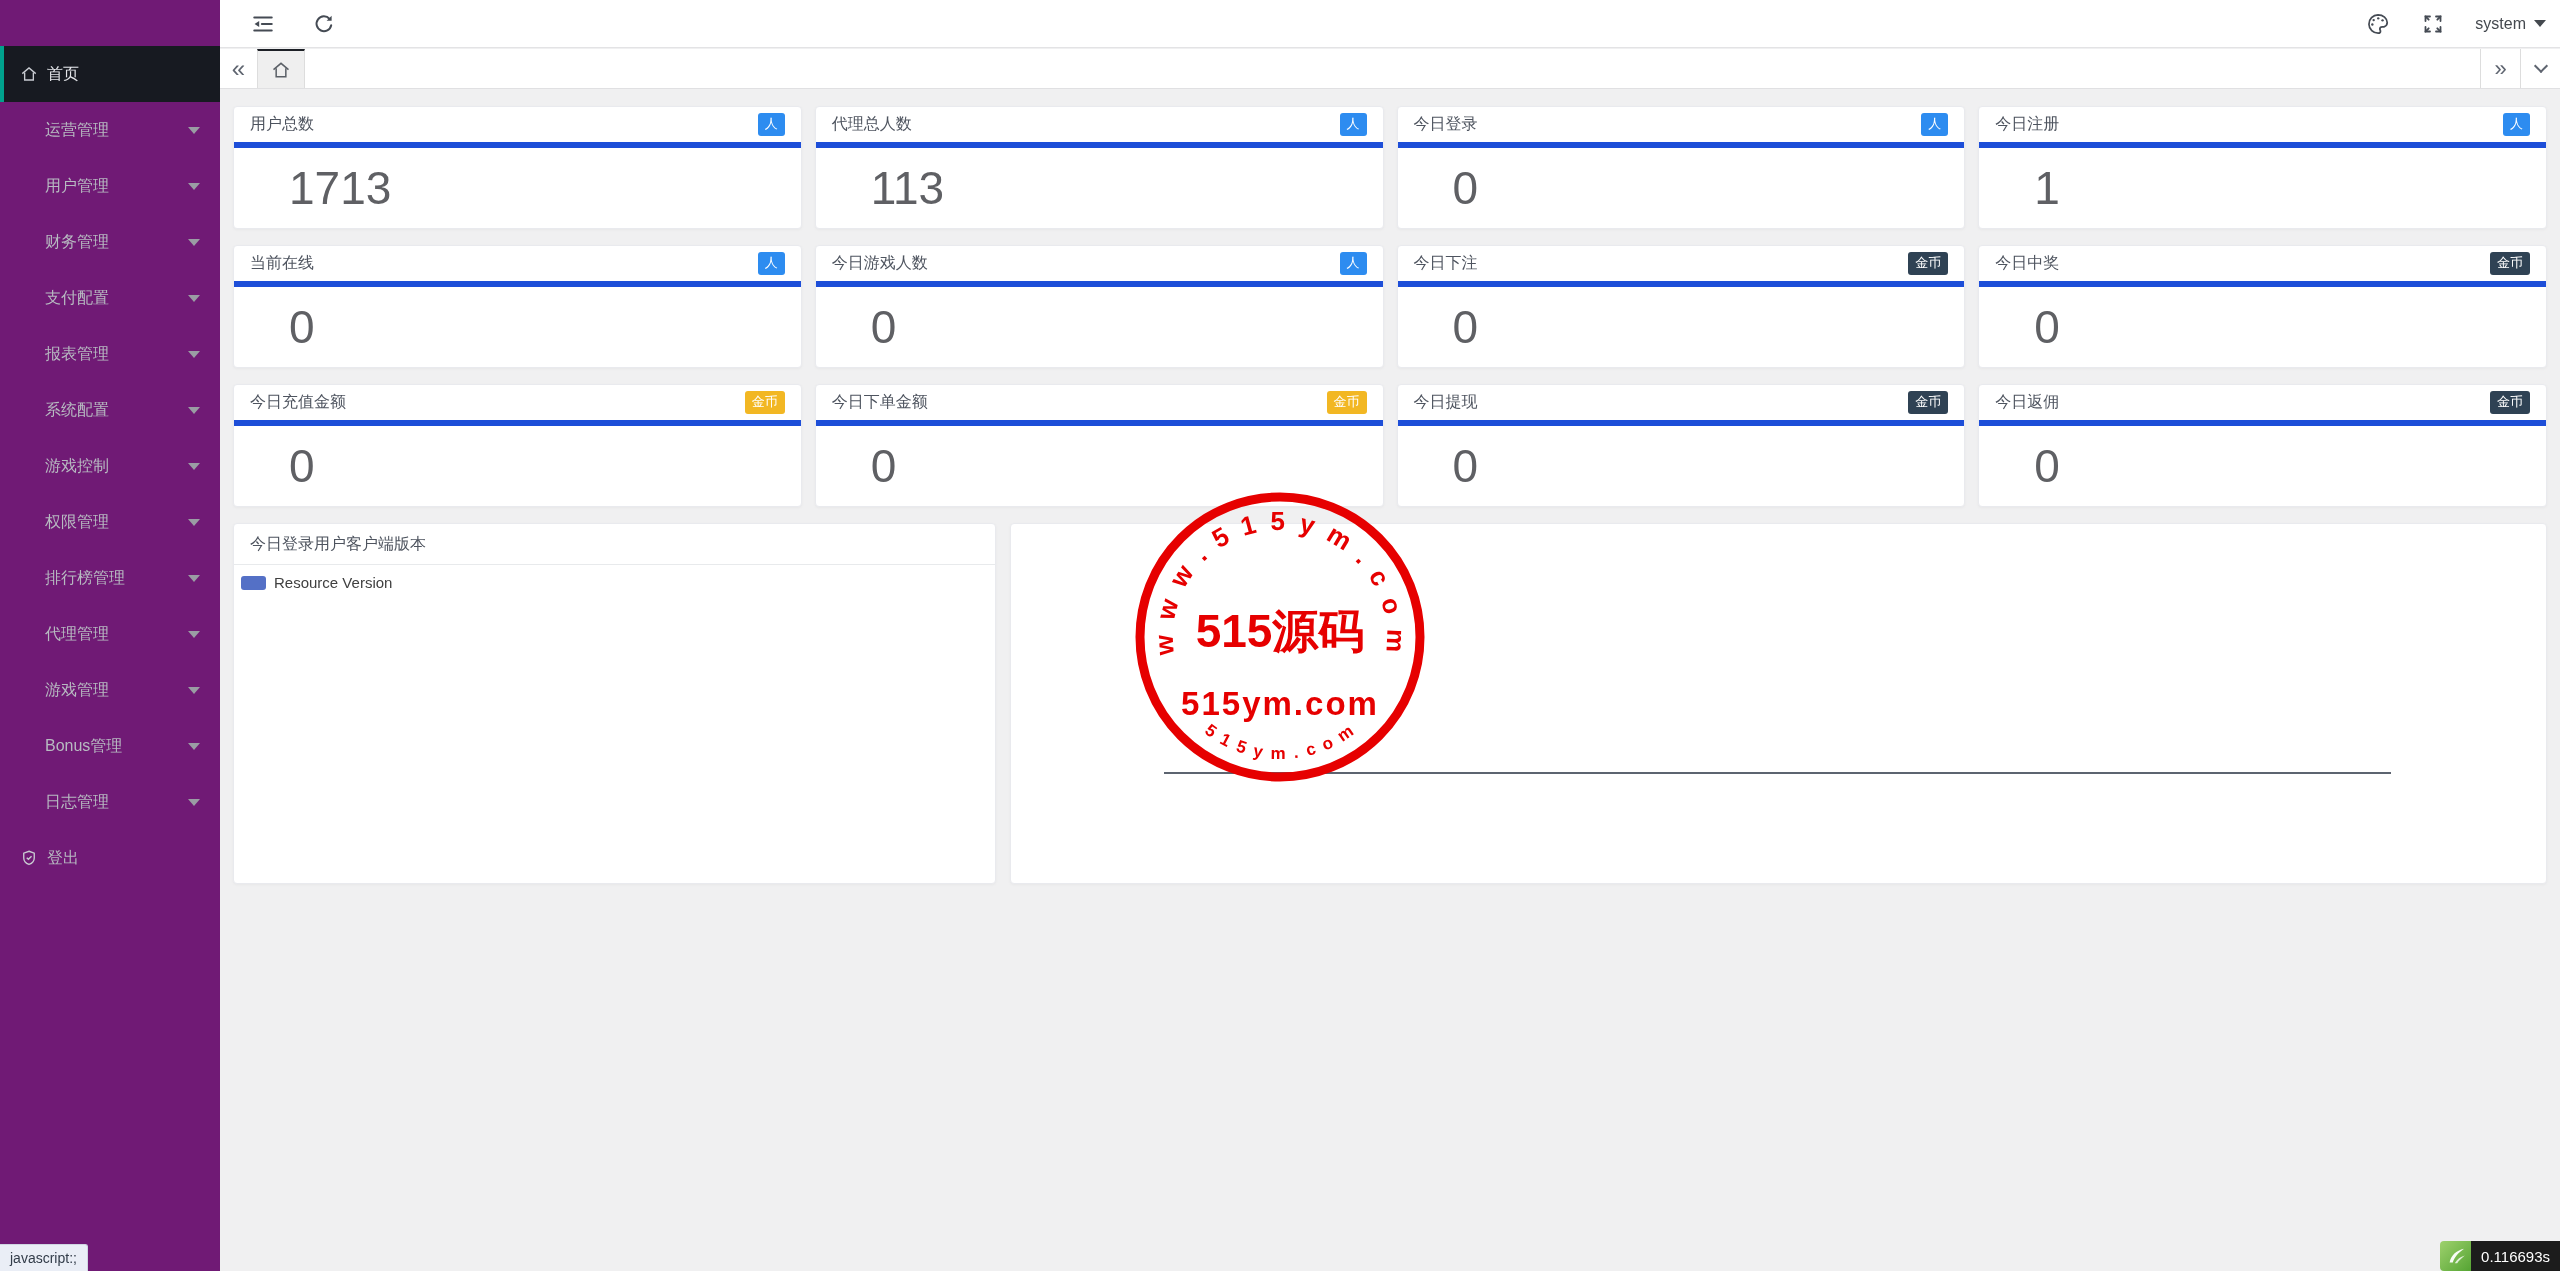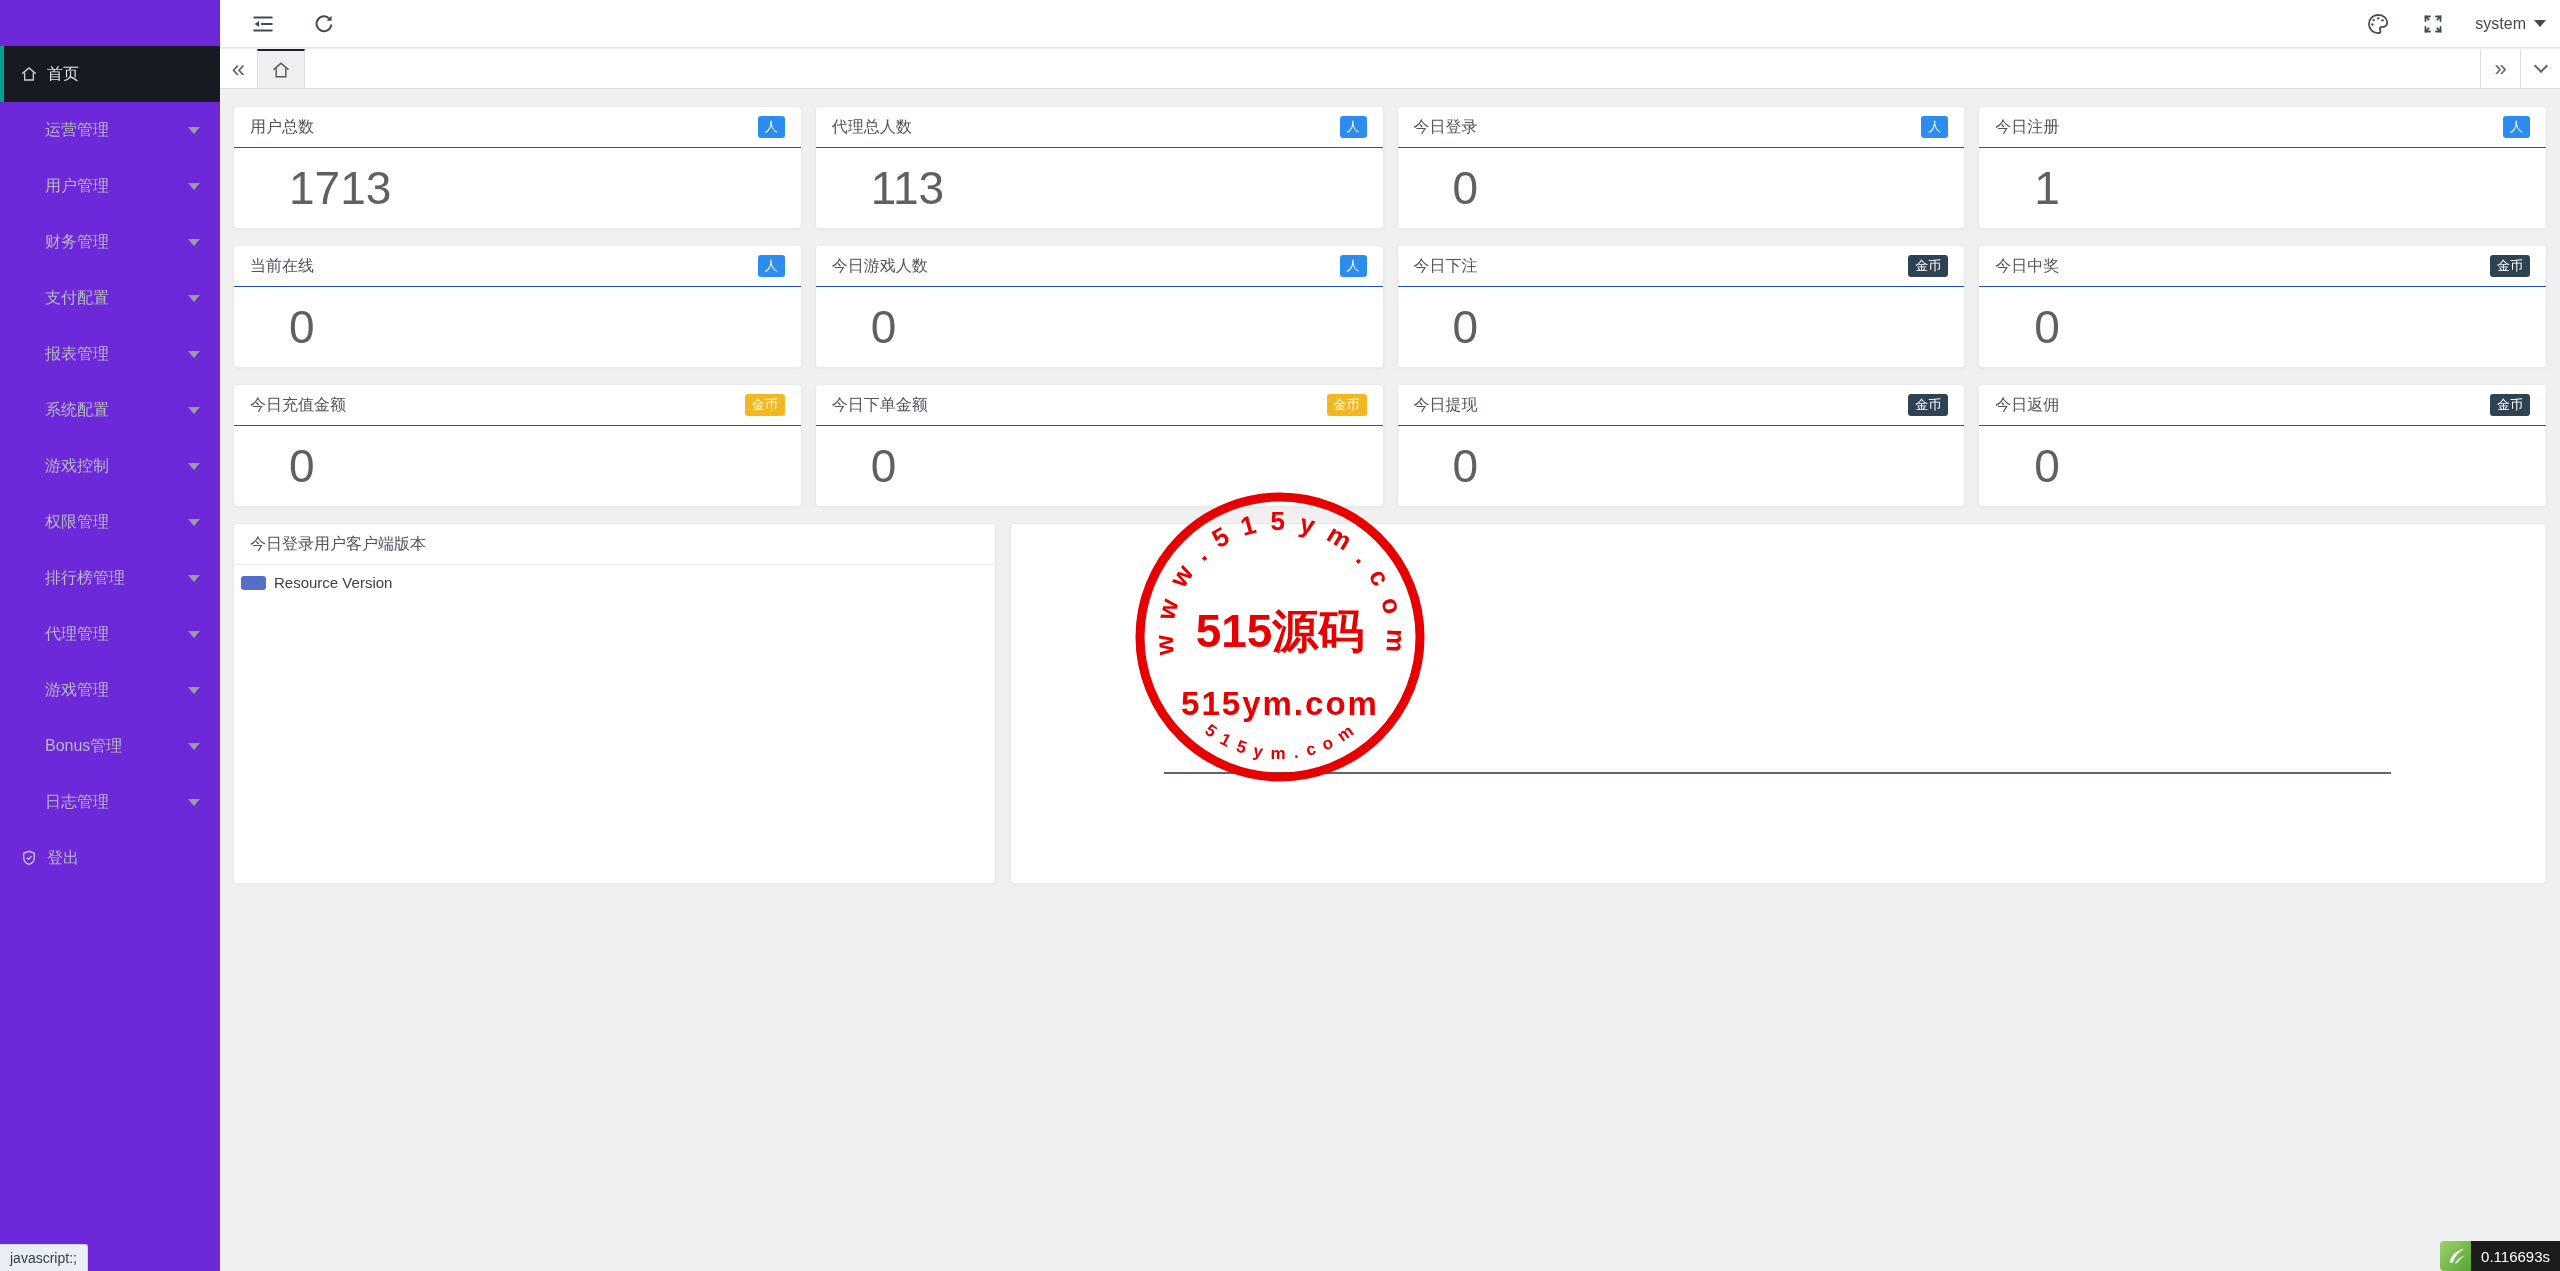--- a/index.html
+++ b/index.html
@@ -1,20 +1,20 @@
 <!DOCTYPE html>
 <html><head>
 <meta charset="utf-8">
 <style>
   * { margin:0; padding:0; box-sizing:border-box; }
   html,body { width:2560px; height:1271px; }
   body { font-family:"Liberation Sans","DejaVu Sans",sans-serif; background:#f0f0f1; overflow:hidden; position:relative; }
 
   
-  .sidebar { position:absolute; left:0; top:0; width:220px; height:1271px; background:#6d28d9; z-index:5; }
+  .sidebar { position:absolute; left:0; top:0; width:220px; height:1271px; background:#701a75; z-index:5; }
   .menu { position:absolute; top:46px; left:0; right:0; }
   .menu-item { height:56px; display:flex; align-items:center; padding:0 20px; color:#b7bac1; font-size:16px; cursor:pointer; }
   .menu-item.active { background:#171a21; border-left:4px solid #00a28d; padding-left:16px; color:#e4e6ea; }
   .menu-item.sub { padding-left:45px; }
   .menu-item .mi-icon { width:18px; height:18px; margin-right:9px; flex:0 0 auto; }
   .menu-item .caret { margin-left:auto; width:0; height:0; border-left:6px solid transparent; border-right:6px solid transparent; border-top:7px solid #9a9da4; }
 
   
   .topbar { position:absolute; left:220px; top:0; width:2340px; height:48px; background:#fff; border-bottom:1px solid #e3e3e5; display:flex; align-items:center; justify-content:space-between; z-index:4; }
   .topbar-left { display:flex; align-items:center; padding-left:30px; gap:36px; }
@@ -28,21 +28,21 @@
   .tab-arrow { width:37px; height:100%; display:flex; align-items:center; justify-content:center; color:#5f6570; font-size:24px; cursor:pointer; user-select:none; }
   .tab-home { width:48px; height:100%; background:#efefef; border-left:1px solid #ddd; border-right:1px solid #ddd; border-top:2px solid #1d2026; display:flex; align-items:center; justify-content:center; cursor:pointer; }
   .tab-spacer { flex:1; }
   .tab-right-btn { width:40px; height:100%; border-left:1px solid #ddd; display:flex; align-items:center; justify-content:center; color:#5f6570; font-size:22px; cursor:pointer; }
   .chev-down { width:10px; height:10px; border-right:2px solid #5f6570; border-bottom:2px solid #5f6570; transform:rotate(45deg); margin-top:-5px; }
 
   
   .content { position:absolute; left:220px; top:89px; width:2340px; height:1182px; background:#f0f0f1; padding:17px 13px 0 13px; }
   .cards-grid { display:grid; grid-template-columns:repeat(4,1fr); grid-auto-rows:123px; column-gap:13px; row-gap:16px; }
   .card { background:#fff; border:1px solid #e9eaee; border-radius:4px; box-shadow:0 1px 3px rgba(0,0,0,.04); overflow:hidden; }
-  .card-hd { height:41px; display:flex; align-items:center; padding:0 16px; border-bottom:1px solid #1d4ed8; }
+  .card-hd { height:41px; display:flex; align-items:center; padding:0 16px; border-bottom:6px solid #1d4ed8; }
   .card-title { font-size:16px; color:#4e545f; }
   .badge { margin-left:auto; min-width:26px; padding:3px 7px; border-radius:3px; color:#fff; font-size:13px; line-height:1.25; text-align:center; }
   .card-bd { padding:16px 17px;margin-left:38px; }
   .stat-value { font-size:46px; line-height:1.05; color:#5f6064; }
 
   .panels-grid { display:grid; grid-template-columns:763px 1fr; column-gap:14px; margin-top:16px; height:360px; }
   .panel { background:#fff; border:1px solid #e9eaee; border-radius:4px; box-shadow:0 1px 3px rgba(0,0,0,.04); position:relative;text-align:right; }
   .panel-hd { height:41px; display:flex; align-items:center; padding:0 16px; border-bottom:1px solid #e8eaec; font-size:16px; color:#4e545f; }
   .panel-bd { position:relative; height:318px; }
   .legend { position:absolute; top:9px; left:7px; display:flex; align-items:center; cursor:pointer; }

